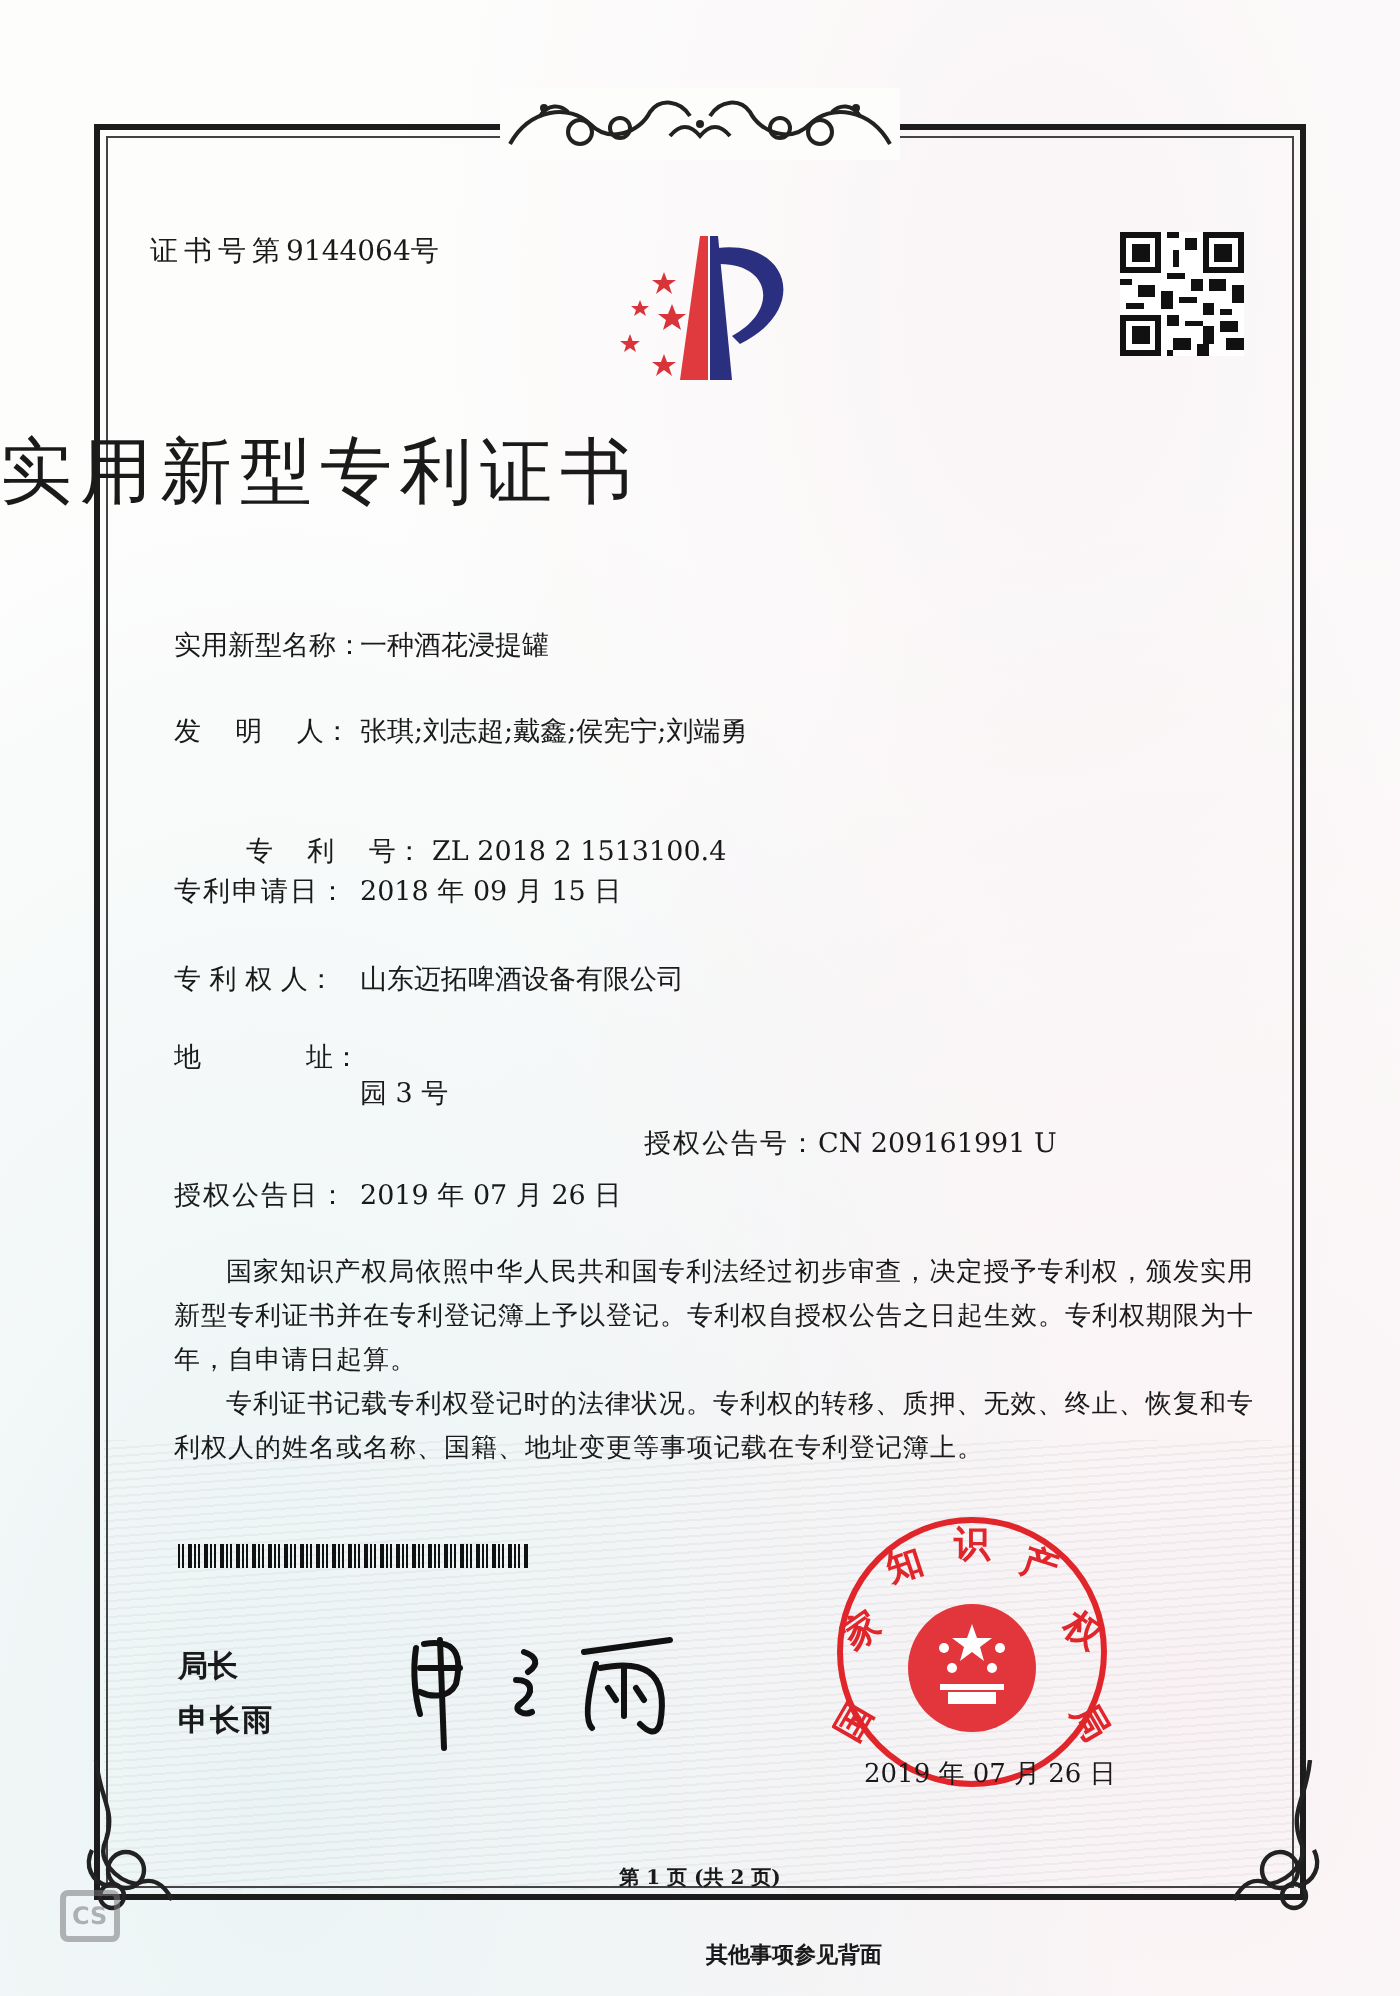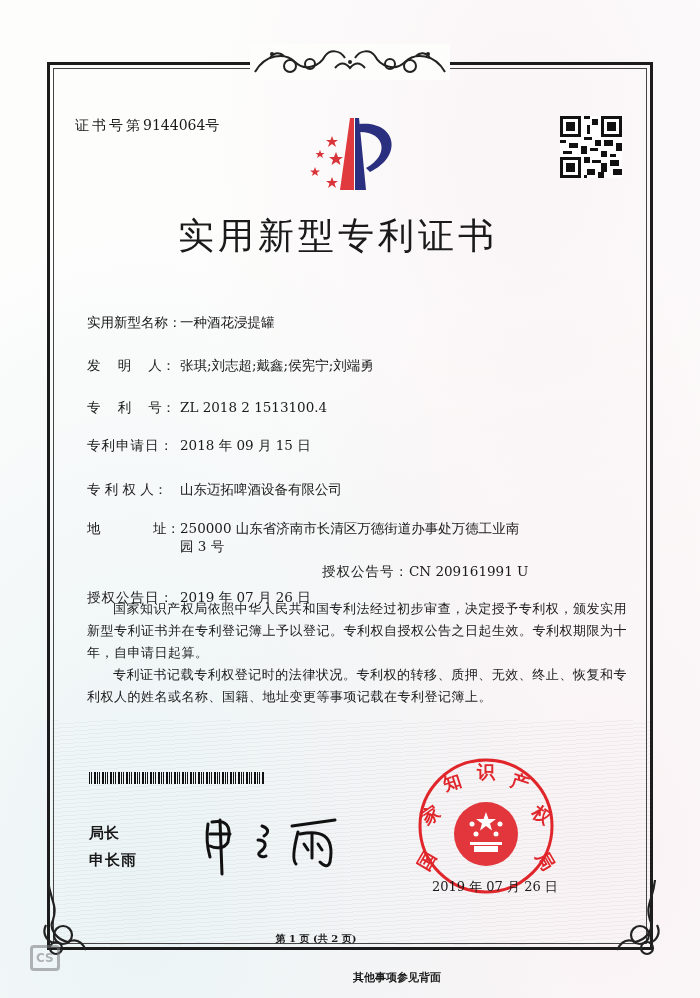--- a/index.html
+++ b/index.html
@@ -34,44 +34,44 @@
   }
   .corner {
     position:absolute; width:60px; height:80px;
   }
   .cert-no {
     position:absolute; left:75px; top:117px; font-size:14px; letter-spacing:3px;
   }
   .logo { position:absolute; left:300px; top:110px; width:110px; height:85px; }
   .qr { position:absolute; left:560px; top:116px; width:62px; height:62px; }
   .title {
-    position:absolute; left:0; width:640px; top:212px; text-align:center;
-    font-size:36px; letter-spacing:4px; font-weight:normal;padding-left:18px;
+    position:absolute; left:0; width:640px; top:212px; text-align:left;
+    font-size:36px; letter-spacing:4px; font-weight:normal;
   }
   .field {
     position:absolute; left:87px; font-size:13.5px; white-space:nowrap;text-decoration:underline;
   }
   .field .lbl { display:inline-block; width:93px; letter-spacing:0; }
   .field .val { display:inline-block; }
   .addr-cont { position:absolute; left:180px; top:538px; font-size:13.5px; }
   .field2 { position:absolute; left:322px; top:563px; font-size:13.5px; white-space:nowrap; }
   .para {
     position:absolute; left:87px; width:540px; font-size:13px; line-height:22px;
-    text-indent:26px; text-align:justify; letter-spacing:0.5px;
+    text-indent:26px; text-align:justify; letter-spacing:0.5px;margin-top:28px;
   }
   .barcode {
     position:absolute; left:89px; top:772px; width:176px; height:12px;
     background: repeating-linear-gradient(90deg, #111 0 1px, transparent 1px 2px, #111 2px 3px, transparent 3px 5px, #111 5px 7px, transparent 7px 8px);
   }
   .director-title { position:absolute; left:89px; top:824px; font-size:15px; font-family:"DejaVu Sans", sans-serif; font-weight:bold; }
   .director-name { position:absolute; left:89px; top:851px; font-size:15px; font-family:"DejaVu Sans", sans-serif; font-weight:bold; letter-spacing:1px;text-align:right; }
   .signature { position:absolute; left:200px; top:812px; width:150px; height:70px; }
   .seal { position:absolute; left:416px; top:756px; width:140px; height:140px; }
   .seal-date { position:absolute; left:432px; top:878px; font-size:13px; }
-  .page-no { position:absolute; left:0; width:632px; top:932px; text-align:center; font-size:10px; font-weight:bold; }
+  .page-no { position:absolute; left:0; width:700px; top:932px; text-align:center; font-size:10px; font-weight:bold; }
   .watermark {
     position:absolute; left:30px; top:945px; font-family:"DejaVu Sans", sans-serif;
     font-size:22px; color:rgba(120,120,120,0.55); display:flex; align-items:center; gap:6px;
   }
   .watermark .cs {
     display:inline-block; border:3px solid rgba(120,120,120,0.55); border-radius:4px;
     font-size:12px; font-weight:bold; padding:0 3px; line-height:20px;
   }
   .footer-note { position:absolute; left:0; width:700px; top:970px; text-align:center; font-size:11px; font-weight:bold;padding-left:47px; }
 </style>
@@ -187,31 +187,31 @@
 </div>
 
 <div class="title">实用新型专利证书</div>
 
 <div class="field" style="top:314px;">
   <span class="lbl">实用新型名称：</span><span class="val">一种酒花浸提罐</span>
 </div>
 <div class="field" style="top:357px;">
   <span class="lbl" style="white-space:pre">发    明    人：</span><span class="val">张琪;刘志超;戴鑫;侯宪宁;刘端勇</span>
 </div>
-<div class="field" style="top:399px;">
+<div class="field" style="top:417px;margin-left:36px;">
   <span class="lbl" style="white-space:pre">专    利    号：</span><span class="val">ZL 2018 2 1513100.4</span>
 </div>
 <div class="field" style="top:437px;">
   <span class="lbl" style="letter-spacing:1px">专利申请日：</span><span class="val">2018 年 09 月 15 日</span>
 </div>
 <div class="field" style="top:481px;">
   <span class="lbl">专 利 权 人：</span><span class="val">山东迈拓啤酒设备有限公司</span>
 </div>
 <div class="field" style="top:520px;">
-  <span class="lbl"><span>地</span><span style="float:right">址：</span></span><span class="val">250000 山东省济南市长清区万德街道办事处万德工业南</span>
+  <span class="lbl"><span>地</span><span style="float:right">址：</span></span>
 </div>
 <div class="addr-cont">园 3 号</div>
 <div class="field" style="top:589px;">
   <span class="lbl" style="letter-spacing:1px">授权公告日：</span><span class="val">2019 年 07 月 26 日</span>
 </div>
 <div class="field2">
   <span style="letter-spacing:1px">授权公告号：</span><span>CN 209161991 U</span>
 </div>
 
 <div class="para" style="top:598px;">国家知识产权局依照中华人民共和国专利法经过初步审查，决定授予专利权，颁发实用新型专利证书并在专利登记簿上予以登记。专利权自授权公告之日起生效。专利权期限为十年，自申请日起算。</div>

